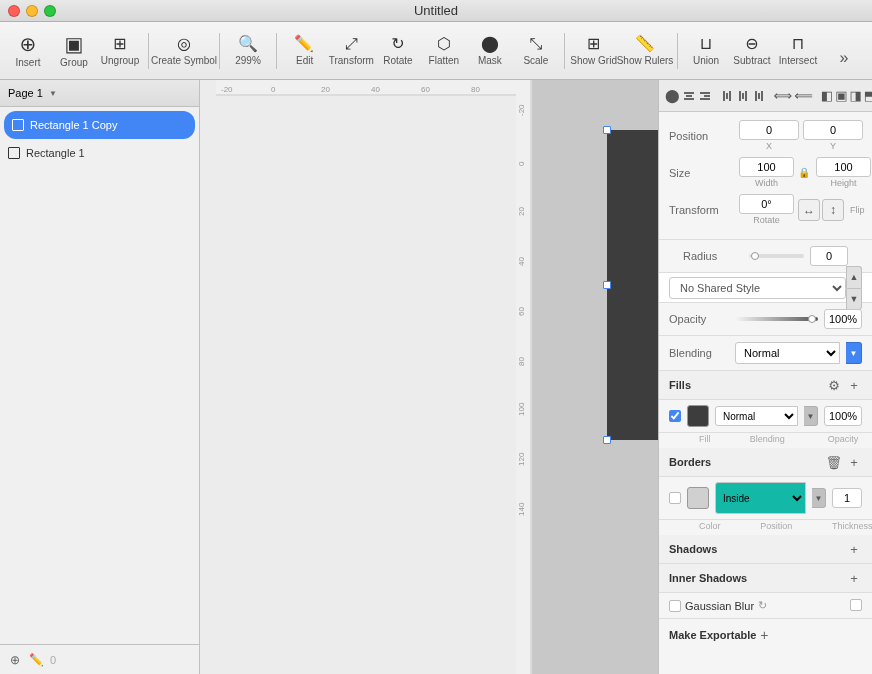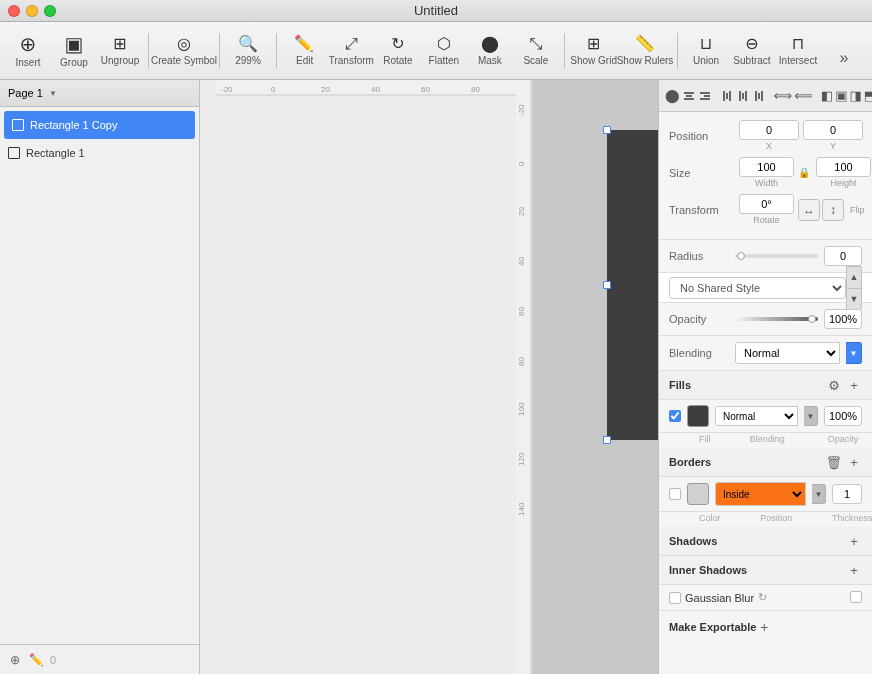--- a/index.html
+++ b/index.html
@@ -73,21 +73,21 @@
     .layer-item {
       height: 28px;
       display: flex;
       align-items: center;
       padding: 0 8px;
       gap: 6px;
       cursor: pointer;
       font-size: 11px;
       color: #333;
     }
-    .layer-item.selected { background: #4285f4; color: white; border-radius: 3px; margin: 0 4px; }
+    .layer-item.selected { background: #4285f4; color: white; border-radius: 12px; margin: 0 4px; }
     .layer-icon { width: 12px; height: 12px; border: 1.5px solid currentColor; border-radius: 1px; flex-shrink: 0; }
     .layer-item.selected .layer-icon { border-color: white; }
     .sidebar-footer {
       height: 30px;
       border-top: 1px solid #c0c0c0;
       display: flex;
       align-items: center;
       padding: 0 6px;
       gap: 4px;
     }
@@ -267,26 +267,26 @@
       display: flex;
       align-items: center;
       padding: 5px 10px;
       gap: 6px;
       border-bottom: 1px solid #ddd;
     }
     .border-checkbox { width: 12px; height: 12px; accent-color: #4285f4; }
     .border-swatch { width: 22px; height: 22px; background: #d0d0d0; border-radius: 3px; border: 1px solid #999; cursor: pointer; }
     .border-pos-select {
       flex: 1;
-      height: 24px;
+      height: 32px;
       border: 1px solid #c8c8c8;
       border-radius: 3px 0 0 3px;
       padding: 0 3px;
       font-size: 10px;
-      background: #f97316;
+      background: #14b8a6;
       outline: none;
     }
     .border-thickness { width: 30px; }
     .flip-btn { width: 22px; height: 22px; border: 1px solid #c0c0c0; border-radius: 3px; background: #f0f0f0; display: flex; align-items: center; justify-content: center; cursor: pointer; font-size: 12px; color: #555; }
 
     
     .exportable-row {
       display: flex;
       align-items: center;
       justify-content: flex-start;
@@ -565,21 +565,21 @@
           </div>
           <div style="display:flex; gap:2px; align-items:center;">
             <div class="flip-btn">↔</div>
             <div class="flip-btn">↕</div>
             <div class="input-sub-label" style="margin-left:4px">Flip</div>
           </div>
         </div>
       </div>
     </div>
 
-    <div style="display:flex; align-items:center; gap:6px; padding:6px 10px; border-bottom:1px solid #ddd;">
+    <div style="display:flex; align-items:center; gap:6px; padding:6px 24px; border-bottom:1px solid #ddd;">
       <span style="width:60px; color:#666;">Radius</span>
       <div style="flex:1; position:relative; height:4px; background:#ddd; border-radius:2px; cursor:pointer;">
         <div style="position:absolute; left:2px; top:50%; transform:translateY(-50%); width:8px; height:8px; background:white; border:1px solid #999; border-radius:50%;"></div>
       </div>
       <input type="text" class="prop-input" style="width: 38px;" value="0">
     </div>
 
     <div class="shared-style-row">
       <select class="shared-style-select">
         <option>No Shared Style</option>

